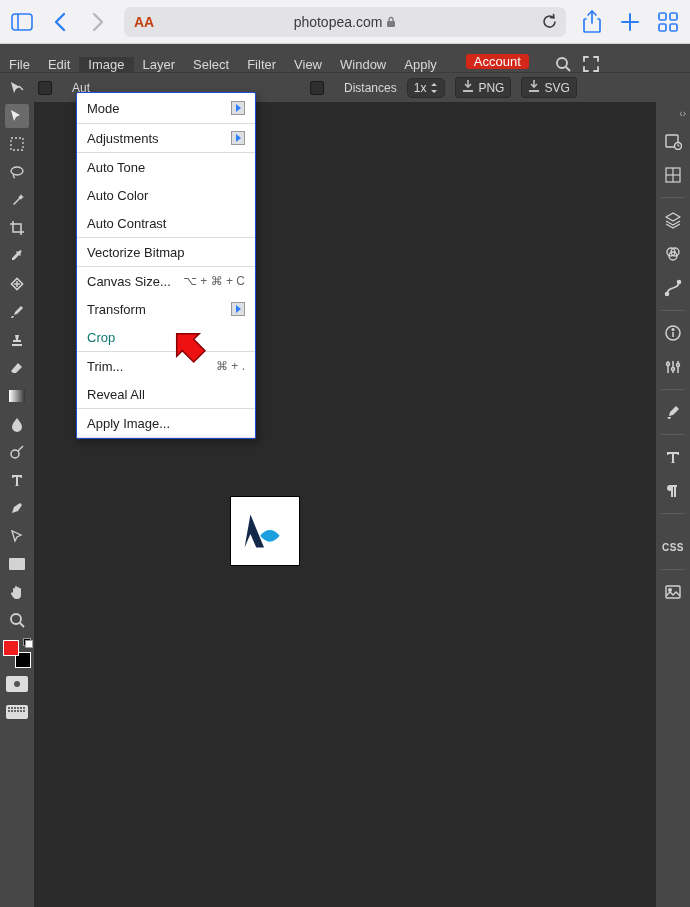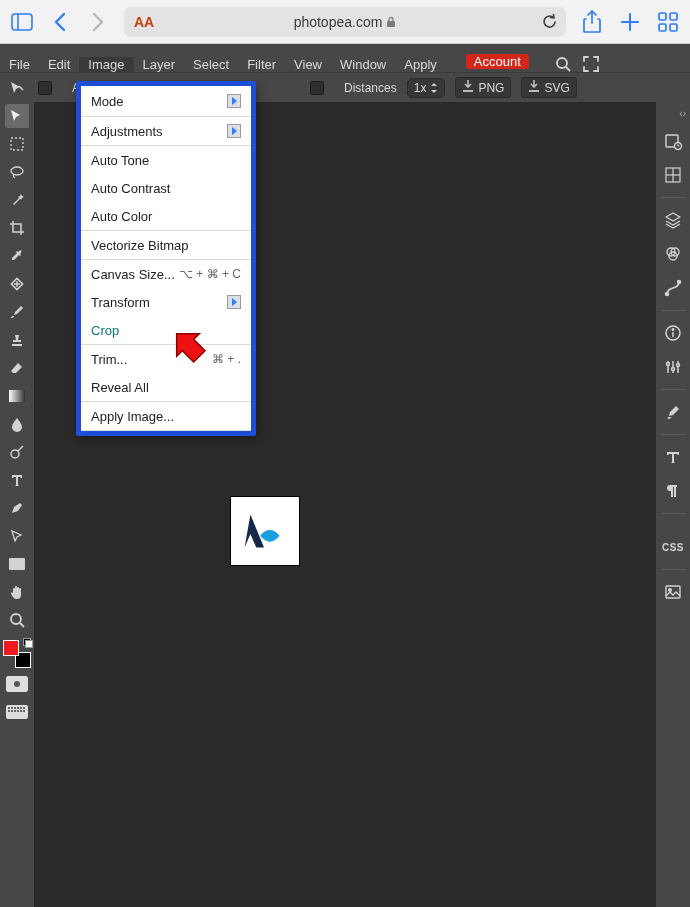--- a/index.html
+++ b/index.html
@@ -55,21 +55,21 @@
   .doc { position:absolute; left:196px; top:394px; width:70px; height:70px; background:#fff; border:1px solid #000; }
   .doc svg { width:100%; height:100%; }
 
   .rightcol { width:34px; background:#474747; display:flex; flex-direction:column; align-items:center; padding-top:6px; gap:10px; color:#d2d2d2; }
   .code-corner { align-self:flex-end; margin-right:4px; font-size:10px; color:#aaa; }
   .rightcol .ricon { width:24px; height:24px; display:flex; align-items:center; justify-content:center; }
   .rightcol .divider { width:24px; height:1px; background:#5b5b5b; }
   .css-label { font-size:10px; font-weight:700; letter-spacing:.5px;margin-top:11px; }
 
   
-  .dropdown { position:absolute; left:76px; top:81px; width:180px; background:#ffffff; border:5px solid #1d4ed8; border-radius:2px; box-shadow:2px 3px 8px rgba(0,0,0,.35); font-size:13px; color:#222; z-index:50; }
+  .dropdown { position:absolute; left:76px; top:92px; width:180px; background:#ffffff; border:1px solid #1d4ed8; border-radius:2px; box-shadow:2px 3px 8px rgba(0,0,0,.35); font-size:13px; color:#222; z-index:50; }
   .dropdown .row { height:28px; display:flex; align-items:center; padding:0 10px; justify-content:space-between; }
   .dropdown .row.first-row { height:30px; }
   .dropdown .row .sub { width:14px; height:14px; border:1px solid #9a9a9a; background:#dcdfe3; display:flex; align-items:center; justify-content:center; }
   .dropdown .row .sub::after { content:''; border-left:5px solid #2d7ef7; border-top:4px solid transparent; border-bottom:4px solid transparent; }
   .dropdown .row.disabled { color:#0f766e; }
   .dropdown hr { border:none; border-top:1px solid #dcdcdc; margin:0; }
   .dropdown .shortcut { font-size:12px; color:#666; }
 
   
   .arrow-annot { position:absolute; left:168px; top:325px; width:40px; height:40px; z-index:60; pointer-events:none; }
@@ -436,24 +436,24 @@
   <hr>
   <div class="row">
       <span>Adjustments</span>
       <span class="sub"></span>
     </div>
   <hr>
   <div class="row">
       <span>Auto Tone</span>
     </div>
   <div class="row">
+      <span>Auto Color</span>
+    </div>
+  <div class="row">
       <span>Auto Contrast</span>
-    </div>
-  <div class="row">
-      <span>Auto Color</span>
     </div>
   <hr>
   <div class="row">
       <span>Vectorize Bitmap</span>
     </div>
   <hr>
   <div class="row">
       <span>Canvas Size...</span>
       <span class="shortcut">⌥ + ⌘ + C</span>
     </div>

